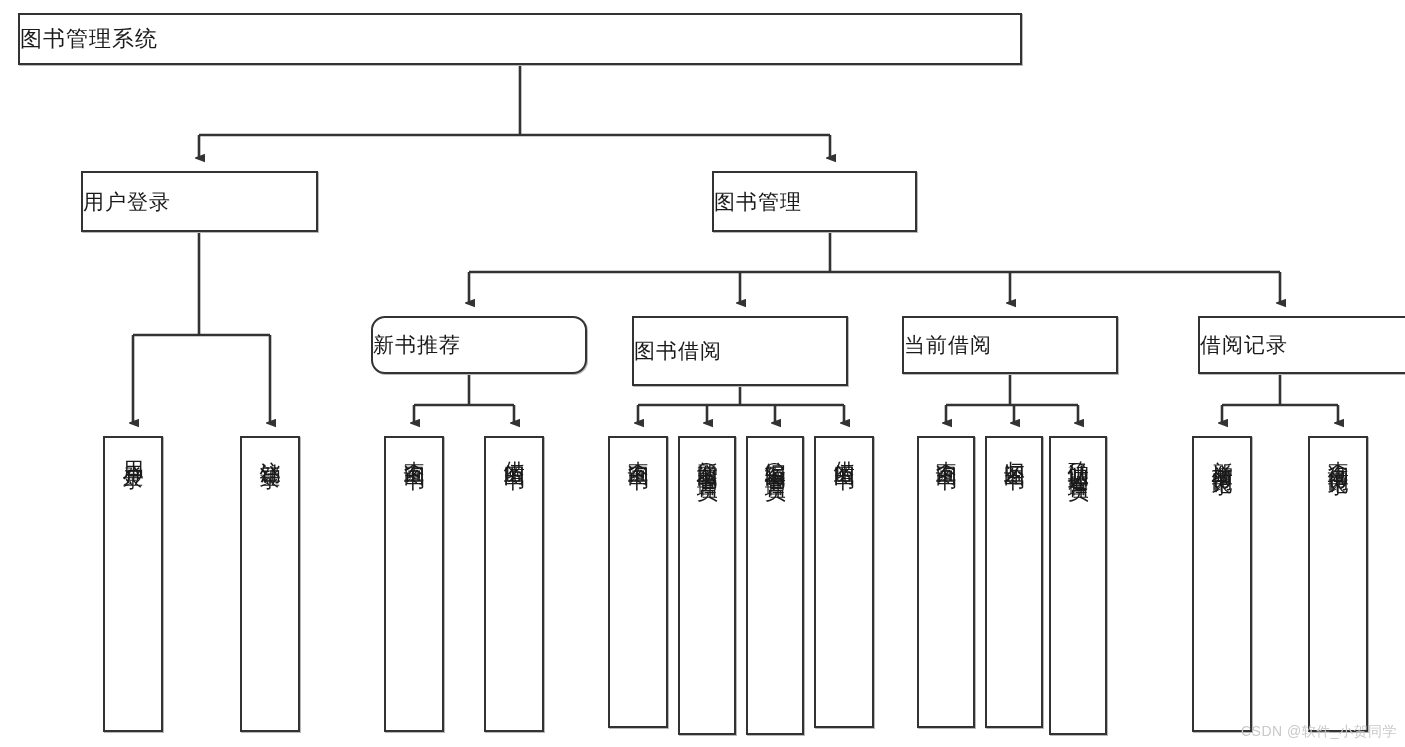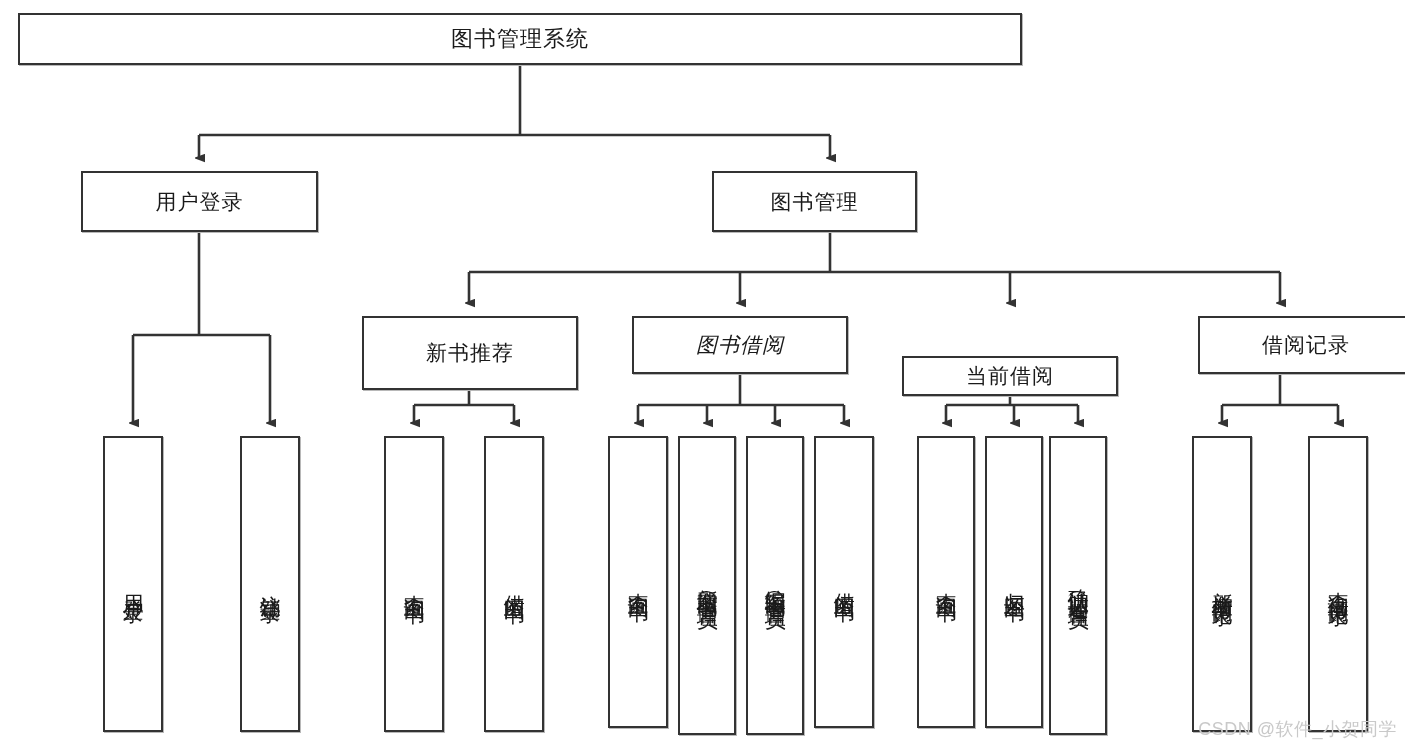--- a/index.html
+++ b/index.html
@@ -25,21 +25,20 @@
     height: 747px;
     pointer-events: none;
   }
   .node {
     position: absolute;
     box-sizing: border-box;
     border: 2px solid #333333;
     background: #ffffff;
     display: flex;
     align-items: center;
-    justify-content: center;
     color: #1a1a1a;
     box-shadow: 1px 1px 0 #b8b8b8;
   }
   .node.h {
     font-size: 21px;
     letter-spacing: 1px;
     line-height: 1.2;
   }
   .node.root {
     font-size: 22px;
@@ -54,21 +53,21 @@
     white-space: nowrap;
   }
   .node.v .vtext {
     writing-mode: vertical-rl;
     text-orientation: upright;
   }
   .watermark {
     position: absolute;
     right: 8px;
     bottom: 6px;
-    font-size: 18px;
+    font-size: 14px;
     color: #c9c9c9;
     letter-spacing: 0.5px;
     white-space: nowrap;
   }
 </style>
 </head>
 <body>
 
 <div id="canvas">
 
@@ -127,29 +126,29 @@
   </div>
 
   <div class="node h" style="left:81px; top:171px; width:237px; height:61px;">
     <span>用户登录</span>
   </div>
 
   <div class="node h" style="left:712px; top:171px; width:205px; height:61px;">
     <span>图书管理</span>
   </div>
 
-  <div class="node h" style="left:362px; top:316px; width:216px; height:74px;">
+  <div class="node h" style="left:371px; top:316px; width:216px; height:58px;border-radius:14px;">
     <span>新书推荐</span>
   </div>
 
-  <div class="node h" style="left:632px; top:316px; width:216px; height:58px;font-style:italic;">
+  <div class="node h" style="left:632px; top:316px; width:216px; height:70px;">
     <span>图书借阅</span>
   </div>
 
-  <div class="node h" style="left:902px; top:316px; width:216px; height:40px;margin-top:40px;">
+  <div class="node h" style="left:902px; top:316px; width:216px; height:58px;">
     <span>当前借阅</span>
   </div>
 
   <div class="node h" style="left:1172px; top:316px; width:216px; height:58px;margin-left:26px;">
     <span>借阅记录</span>
   </div>
 
   <div class="node v" style="left:103px; top:436px; width:60px; height:296px;">
     <span class="vtext">用户登录</span>
   </div>

